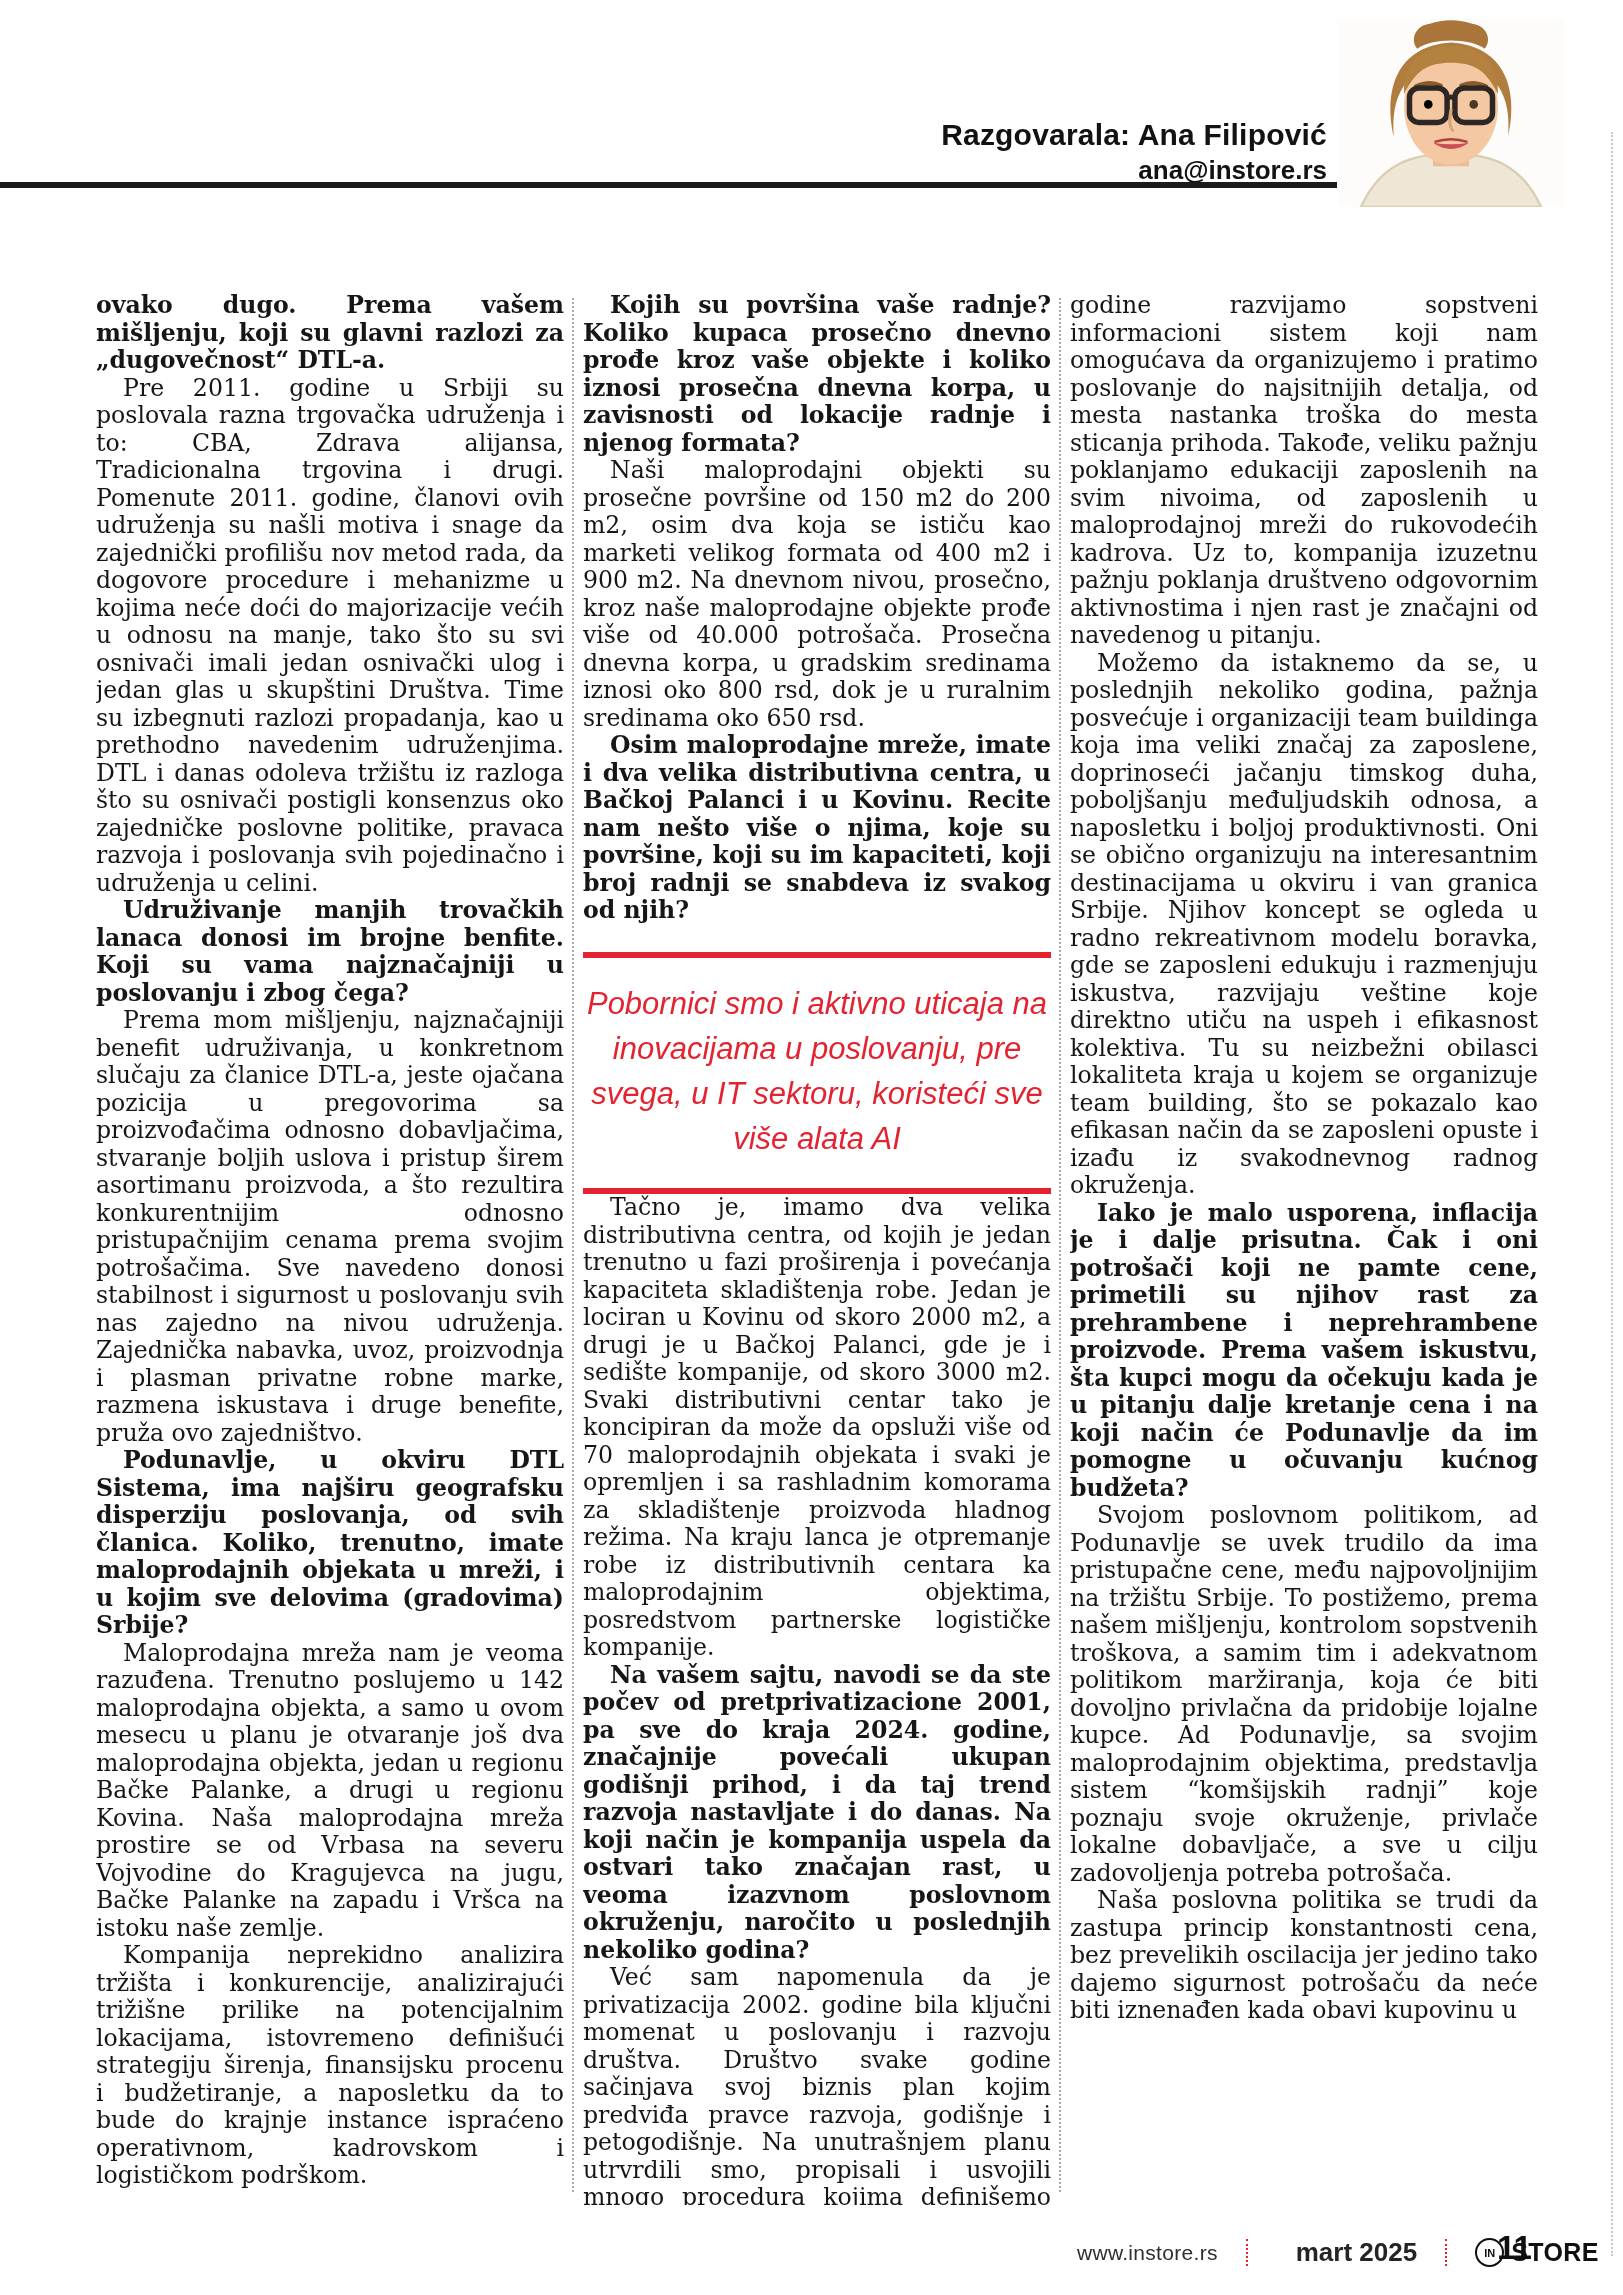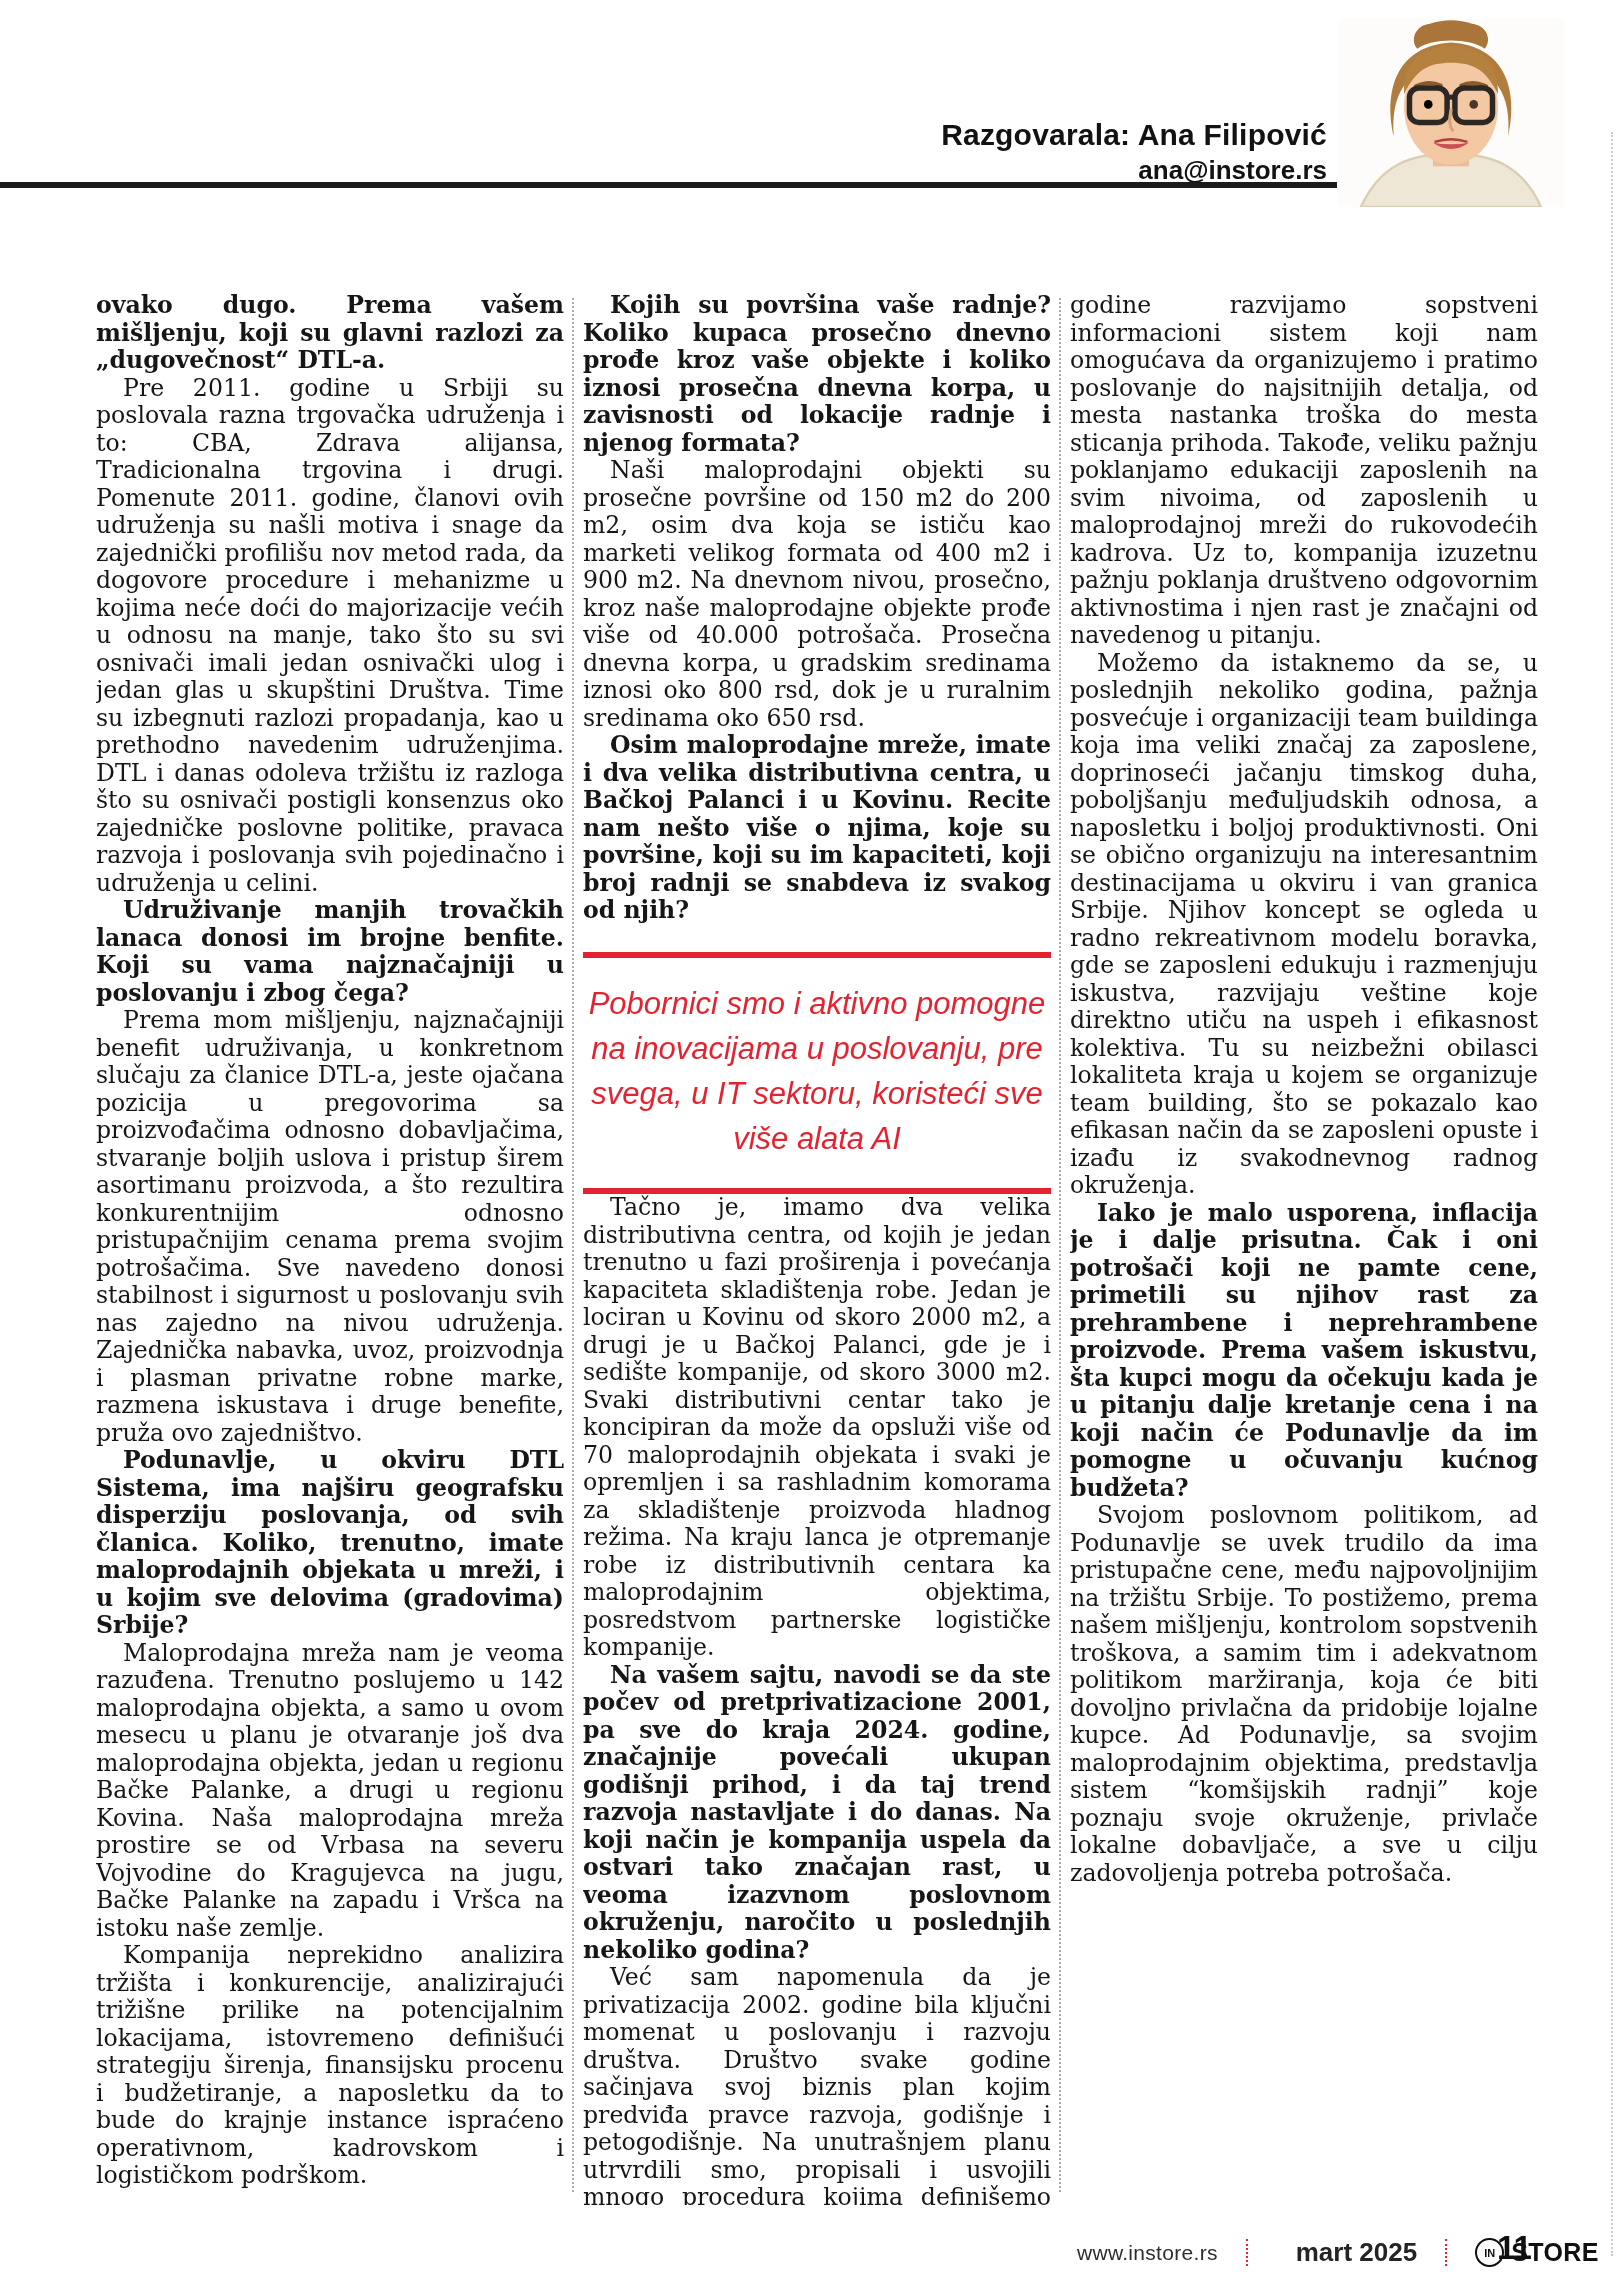--- a/index.html
+++ b/index.html
@@ -117,30 +117,31 @@
     <p class="question">Udruživanje manjih trovačkih lanaca donosi im brojne benfite. Koji su vama najznačajniji u poslovanju i zbog čega?</p>
     <p class="para">Prema mom mišljenju, najznačajniji benefit udruživanja, u konkretnom slučaju za članice DTL-a, jeste ojačana pozicija u pregovorima sa proizvođačima odnosno dobavljačima, stvaranje boljih uslova i pristup širem asortimanu proizvoda, a što rezultira konkurentnijim odnosno pristupačnijim cenama prema svojim potrošačima. Sve navedeno donosi stabilnost i sigurnost u poslovanju svih nas zajedno na nivou udruženja. Zajednička nabavka, uvoz, proizvodnja i plasman privatne robne marke, razmena iskustava i druge benefite, pruža ovo zajedništvo.</p>
     <p class="question">Podunavlje, u okviru DTL Sistema, ima najširu geografsku disperziju poslovanja, od svih članica. Koliko, trenutno, imate maloprodajnih objekata u mreži, i u kojim sve delovima (gradovima) Srbije?</p>
     <p class="para">Maloprodajna mreža nam je veoma razuđena. Trenutno poslujemo u 142 maloprodajna objekta, a samo u ovom mesecu u planu je otvaranje još dva maloprodajna objekta, jedan u regionu Bačke Palanke, a drugi u regionu Kovina. Naša maloprodajna mreža prostire se od Vrbasa na severu Vojvodine do Kragujevca na jugu, Bačke Palanke na zapadu i Vršca na istoku naše zemlje.</p>
     <p class="para">Kompanija neprekidno analizira tržišta i konkurencije, analizirajući trižišne prilike na potencijalnim lokacijama, istovremeno definišući strategiju širenja, finansijsku procenu i budžetiranje, a naposletku da to bude do krajnje instance ispraćeno operativnom, kadrovskom i logističkom podrškom.</p>
   </div>
 <div id="col1" class="col">
     <p class="question">Kojih su površina vaše radnje? Koliko kupaca prosečno dnevno prođe kroz vaše objekte i koliko iznosi prosečna dnevna korpa, u zavisnosti od lokacije radnje i njenog formata?</p>
     <p class="para">Naši maloprodajni objekti su prosečne površine od 150 m2 do 200 m2, osim dva koja se ističu kao marketi velikog formata od 400 m2 i 900 m2. Na dnevnom nivou, prosečno, kroz naše maloprodajne objekte prođe više od 40.000 potrošača. Prosečna dnevna korpa, u gradskim sredinama iznosi oko 800 rsd, dok je u ruralnim sredinama oko 650 rsd.</p>
     <p class="question">Osim maloprodajne mreže, imate i dva velika distributivna centra, u Bačkoj Palanci i u Kovinu. Recite nam nešto više o njima, koje su površine, koji su im kapaciteti, koji broj radnji se snabdeva iz svakog od njih?</p>
-    <div class="pull-quote">Pobornici smo i aktivno pomogne na inovacijama u poslovanju, pre svega, u IT sektoru, koristeći sve više alata AI</div>
+    <div class="pull-quote">Pobornici smo i aktivno uticaja na inovacijama u poslovanju, pre svega, u IT sektoru, koristeći sve više alata AI</div>
     <p class="para">Tačno je, imamo dva velika distributivna centra, od kojih je jedan trenutno u fazi proširenja i povećanja kapaciteta skladištenja robe. Jedan je lociran u Kovinu od skoro 2000 m2, a drugi je u Bačkoj Palanci, gde je i sedište kompanije, od skoro 3000 m2. Svaki distributivni centar tako je koncipiran da može da opsluži više od 70 maloprodajnih objekata i svaki je opremljen i sa rashladnim komorama za skladištenje proizvoda hladnog režima. Na kraju lanca je otpremanje robe iz distributivnih centara ka maloprodajnim objektima, posredstvom partnerske logističke kompanije.</p>
     <p class="question">Na vašem sajtu, navodi se da ste počev od pretprivatizacione 2001, pa sve do kraja 2024. godine, značajnije povećali ukupan godišnji prihod, i da taj trend razvoja nastavljate i do danas. Na koji način je kompanija uspela da ostvari tako značajan rast, u veoma izazvnom poslovnom okruženju, naročito u poslednjih nekoliko godina?</p>
     <p class="para">Već sam napomenula da je privatizacija 2002. godine bila ključni momenat u poslovanju i razvoju društva. Društvo svake godine sačinjava svoj biznis plan kojim predviđa pravce razvoja, godišnje i petogodišnje. Na unutrašnjem planu utrvrdili smo, propisali i usvojili mnogo procedura kojima definišemo rad sektora, službi i pojedinačno zaposlenih. Osim toga, od 2002.</p>
   </div>
 <div id="col2" class="col">
     <p class="cont">godine razvijamo sopstveni informacioni sistem koji nam omogućava da organizujemo i pratimo poslovanje do najsitnijih detalja, od mesta nastanka troška do mesta sticanja prihoda. Takođe, veliku pažnju poklanjamo edukaciji zaposlenih na svim nivoima, od zaposlenih u maloprodajnoj mreži do rukovodećih kadrova. Uz to, kompanija izuzetnu pažnju poklanja društveno odgovornim aktivnostima i njen rast je značajni od navedenog u pitanju.</p>
     <p class="para">Možemo da istaknemo da se, u poslednjih nekoliko godina, pažnja posvećuje i organizaciji team buildinga koja ima veliki značaj za zaposlene, doprinoseći jačanju timskog duha, poboljšanju međuljudskih odnosa, a naposletku i boljoj produktivnosti. Oni se obično organizuju na interesantnim destinacijama u okviru i van granica Srbije. Njihov koncept se ogleda u radno rekreativnom modelu boravka, gde se zaposleni edukuju i razmenjuju iskustva, razvijaju veštine koje direktno utiču na uspeh i efikasnost kolektiva. Tu su neizbežni obilasci lokaliteta kraja u kojem se organizuje team building, što se pokazalo kao efikasan način da se zaposleni opuste i izađu iz svakodnevnog radnog okruženja.</p>
     <p class="question">Iako je malo usporena, inflacija je i dalje prisutna. Čak i oni potrošači koji ne pamte cene, primetili su njihov rast za prehrambene i neprehrambene proizvode. Prema vašem iskustvu, šta kupci mogu da očekuju kada je u pitanju dalje kretanje cena i na koji način će Podunavlje da im pomogne u očuvanju kućnog budžeta?</p>
     <p class="para">Svojom poslovnom politikom, ad Podunavlje se uvek trudilo da ima pristupačne cene, među najpovoljnijim na tržištu Srbije. To postižemo, prema našem mišljenju, kontrolom sopstvenih troškova, a samim tim i adekvatnom politikom maržiranja, koja će biti dovoljno privlačna da pridobije lojalne kupce. Ad Podunavlje, sa svojim maloprodajnim objektima, predstavlja sistem “komšijskih radnji” koje poznaju svoje okruženje, privlače lokalne dobavljače, a sve u cilju zadovoljenja potreba potrošača.</p>
+    <p class="para">Naša poslovna politika se trudi da zastupa princip konstantnosti cena, bez prevelikih oscilacija jer jedino tako dajemo sigurnost potrošaču da neće biti iznenađen kada obavi kupovinu u</p>
   </div>
 
 <div class="colrule r1"></div>
 <div class="colrule r2"></div>
 <div class="edge-dots"></div>
 
 <div class="footer">
   <span class="site">www.instore.rs</span>
   <span class="sep"></span>
   <span class="issue">mart 2025</span>

